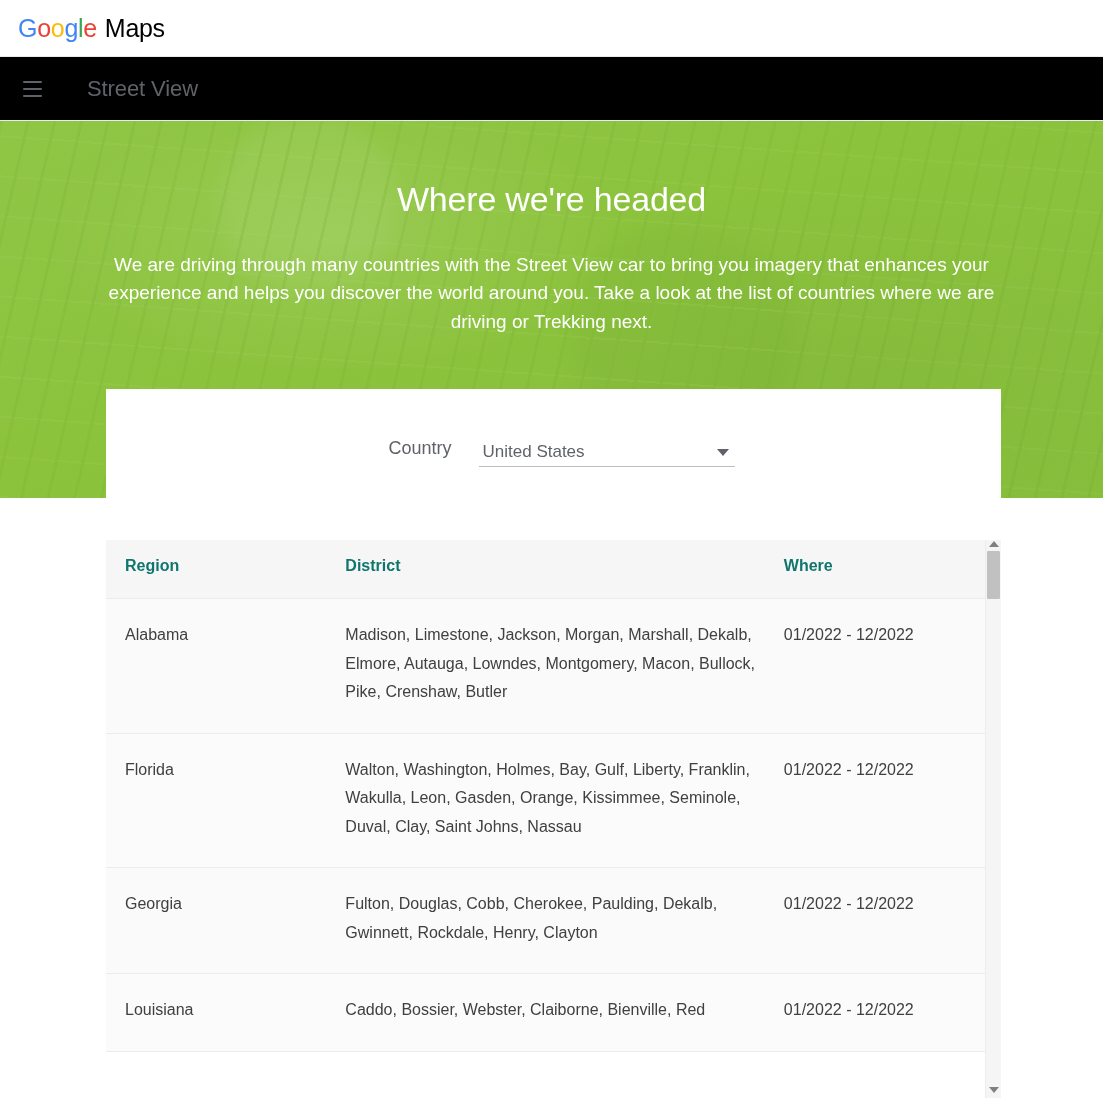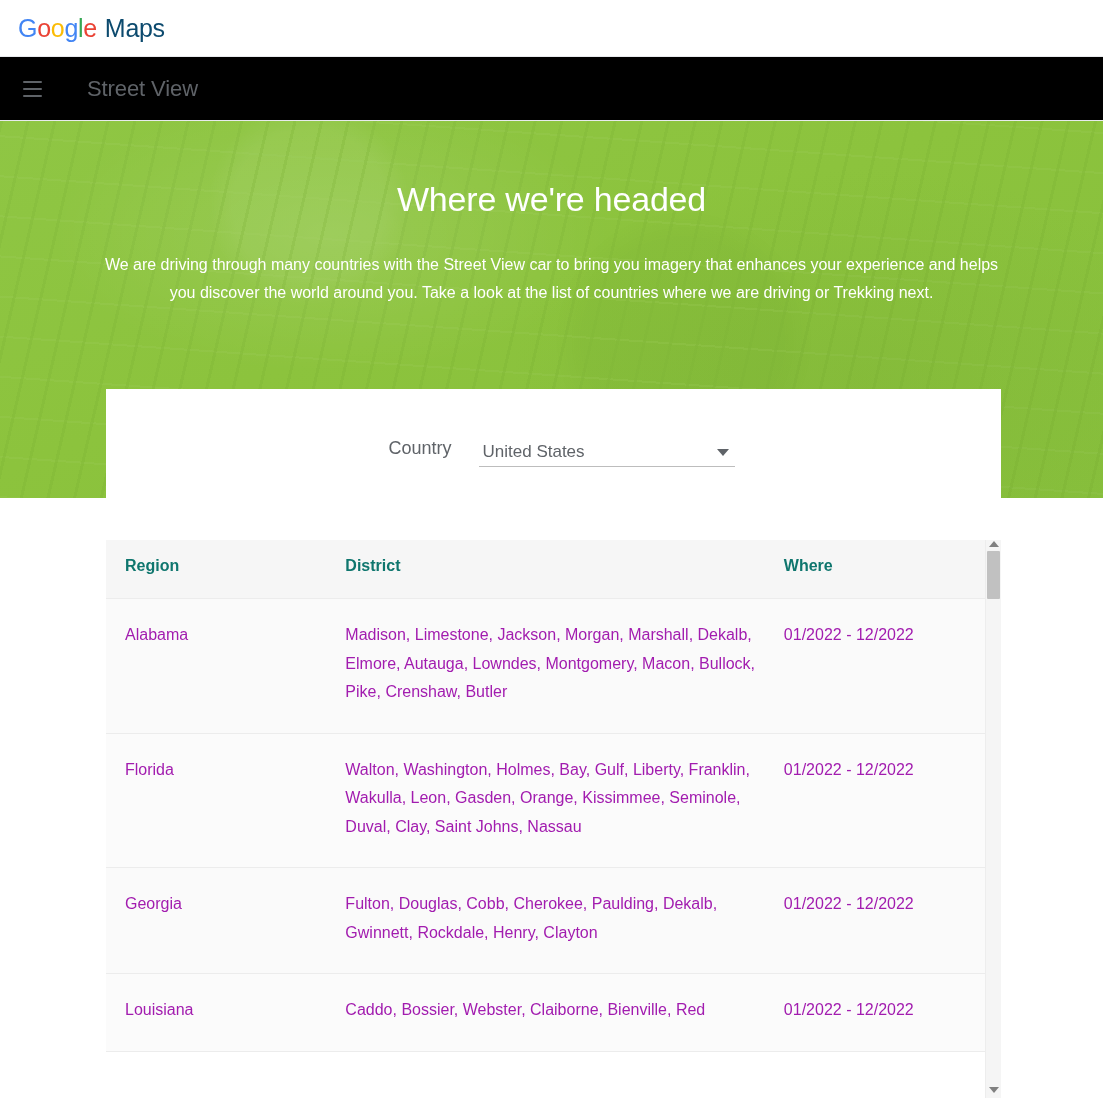--- a/index.html
+++ b/index.html
@@ -31,21 +31,21 @@
     align-items: baseline;
     font-family: "Liberation Sans", sans-serif;
   }
   .logo .g1 { color: #4285F4; }
   .logo .o1 { color: #EA4335; }
   .logo .o2 { color: #FBBC05; }
   .logo .g2 { color: #4285F4; }
   .logo .l1 { color: #34A853; }
   .logo .e1 { color: #EA4335; }
   .logo .maps {
-    color: #0c4a6e;
+    color: #000000;
     margin-left: 8px;
     font-weight: 400;
   }
 
   
   .sv-bar {
     height: 64px;
     width: 100%;
     background: #000000;
     border-bottom: 1px solid #e8eaed;
@@ -110,21 +110,21 @@
     margin: 0;
     font-size: 34px;
     font-weight: 400;
     color: #ffffff;
     letter-spacing: -0.2px;
     line-height: 1.2;
   }
   .hero p {
     margin: 31px auto 0;
     width: 912px;
-    font-size: 16px;
+    font-size: 19px;
     line-height: 28.5px;
     font-weight: 400;
     color: #ffffff;
   }
 
   
   .selector-card {
     position: absolute;
     left: 106px;
     top: 389px;
@@ -198,21 +198,21 @@
     background: #f6f6f6;
     text-align: left;
     font-size: 16px;
     font-weight: 700;
     color: #0f766e;
     padding: 21px 0 23px 0;
     border-bottom: 1px solid #ececec;
   }
   table.sv-table td {
     font-size: 16px;
-    color: #a21caf;
+    color: #404040;
     vertical-align: top;
     padding: 22px 0 26px 0;
     border-bottom: 1px solid #ececec;
     line-height: 28.5px;
     font-weight: 400;
   }
   .col-region { width: 238px; padding-left: 19px !important; }
   .col-district { width: 436px; padding-right: 24px; }
   .col-time { width: 200px; }
   td.col-region { color: #3c4043; }

